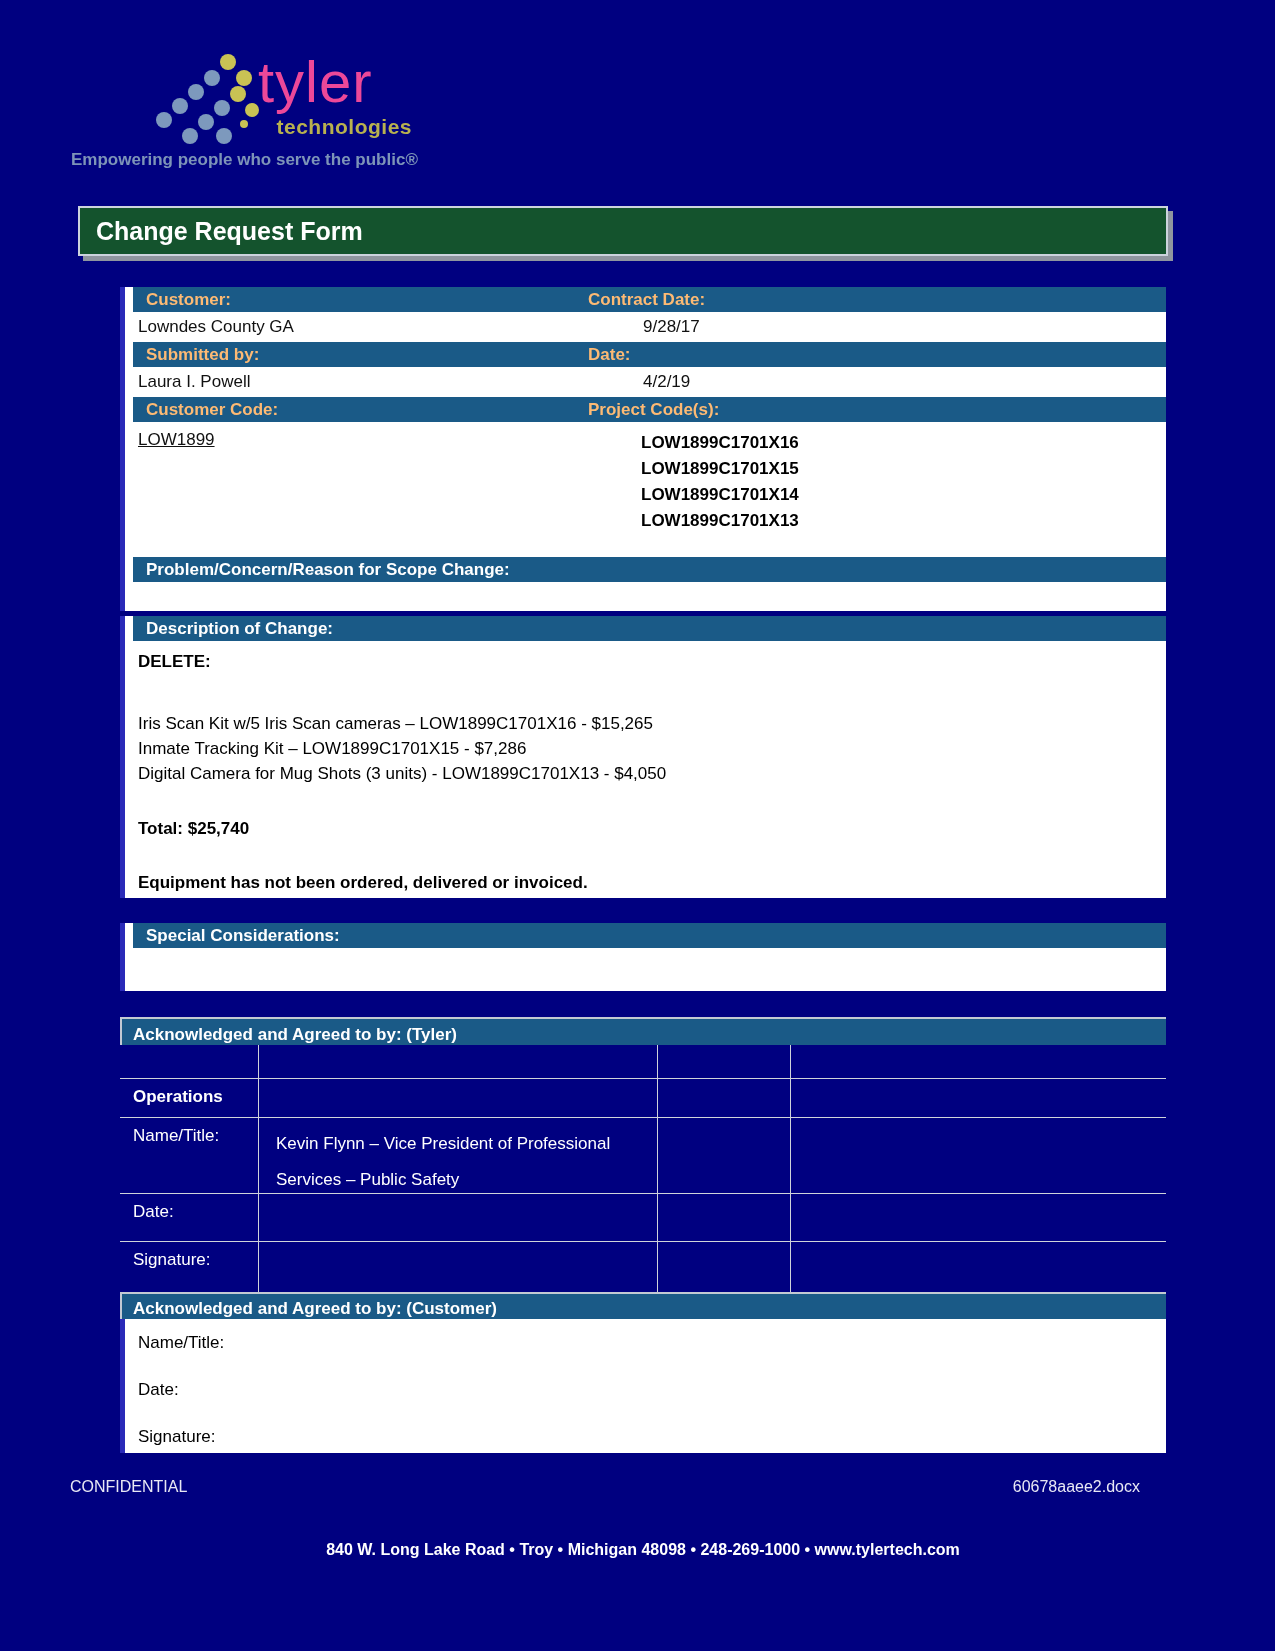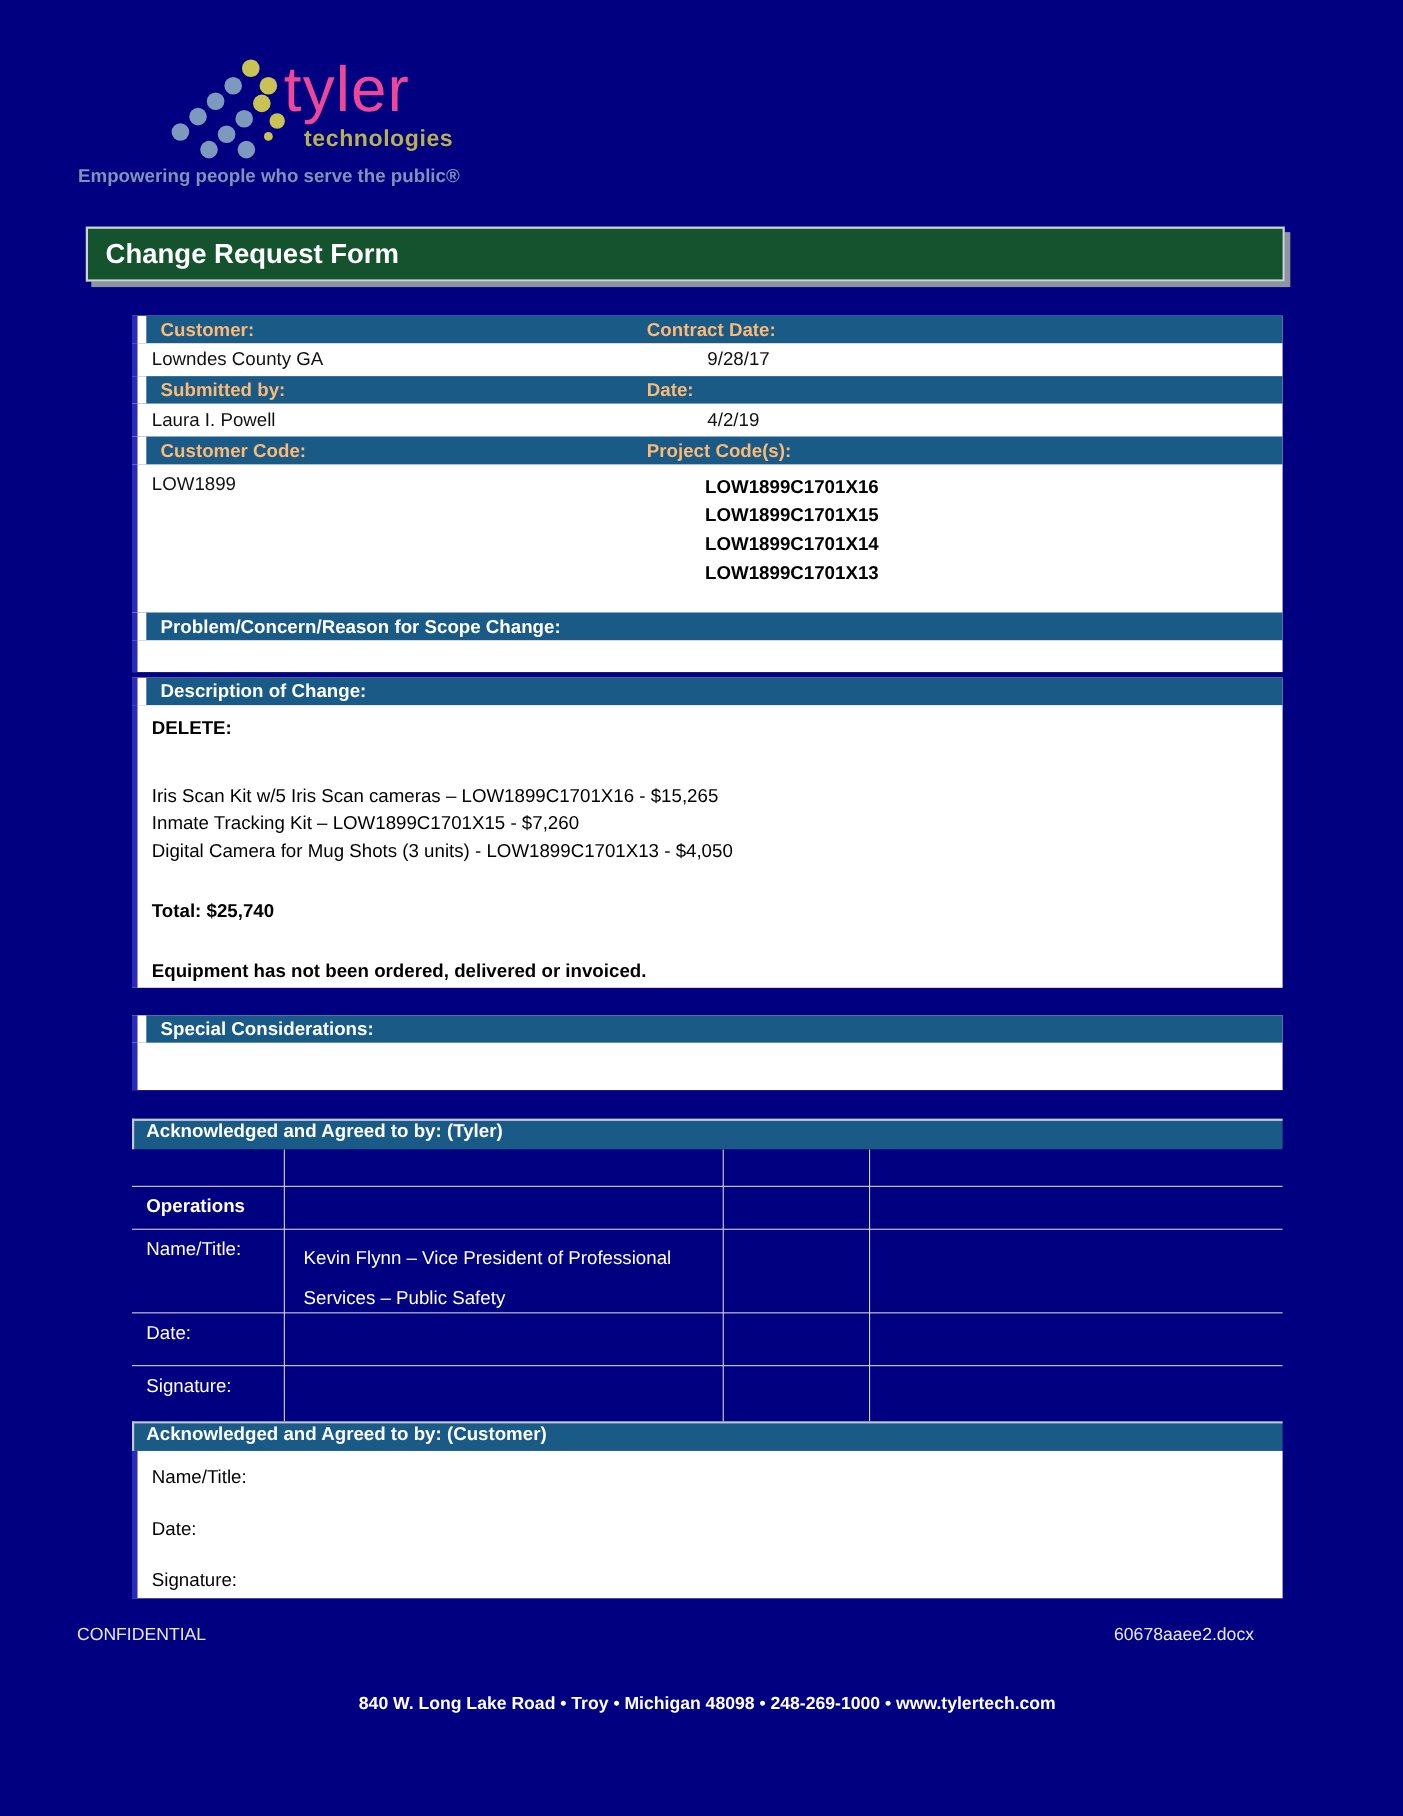--- a/index.html
+++ b/index.html
@@ -28,38 +28,38 @@
   .hdr{background:#ffffff;height:25px;}
   .hdr .bar{margin-left:8px;height:100%;background:#1a5a87;display:flex;align-items:center;}
   .hdr .c1,.hdr .c2{color:#fdba74;font-size:17px;font-weight:bold;}
   .hdr .c1{width:442px;padding-left:13px;}
   .hdr .c2{padding-left:0;}
   .val{background:#ffffff;display:flex;align-items:center;}
   .val .c1{width:450px;padding-left:13px;font-size:17px;color:#111;}
   .val .c2{padding-left:55px;font-size:17px;color:#111;}
   .val{height:30px;}
   .codes-row{background:#ffffff;height:135px;display:flex;}
-  .codes-row .c1{width:450px;padding-left:13px;padding-top:8px;font-size:17px;color:#111;}
+  .codes-row .c1{width:450px;padding-left:13px;padding-top:8px;font-size:17px;color:#111;text-decoration:underline;}
   .codes-row .c2{padding-left:53px;padding-top:8px;}
   .codes-row .code{font-size:17px;font-weight:bold;color:#000;line-height:26px;}
   .sec-bar{background:#ffffff;height:25px;}
   .sec-bar .bar{margin-left:8px;height:100%;background:#1a5a87;display:flex;align-items:center;}
   .sec-bar .bar span{color:#fff;font-size:17px;font-weight:bold;padding-left:13px;}
   .white-empty{background:#ffffff;}
   .gap{background:transparent;}
   .left-strip{border-left:5px solid #2a2ab8;}
   
   .desc-block{background:#ffffff;height:257px;box-sizing:border-box;padding:8px 16px 0 13px;color:#000;}
   .desc-block p{margin:0;font-size:17px;line-height:25px;}
   .desc-block .delete{font-weight:bold;}
   .desc-block .items{margin-top:37px;}
   .desc-block .total{font-weight:bold;margin-top:30px;}
   .desc-block .note{font-weight:bold;margin-top:29px;}
   
-  .ack-bar{height:28px;background:#1a5a87;border-top:2px solid #c2c9d3;border-left:2px solid #c2c9d3;box-sizing:border-box;display:flex;align-items:flex-start;}
+  .ack-bar{height:28px;background:#1a5a87;border-top:2px solid #c2c9d3;border-left:2px solid #c2c9d3;box-sizing:border-box;display:flex;align-items:flex-end;}
   .ack-bar span{color:#fff;font-size:17px;font-weight:bold;padding-left:11px;}
   
   .ack-table{position:relative;height:247px;background:#000080;}
   .ack-table .vline{position:absolute;top:0;bottom:0;width:1px;background:#cfd3da;}
   .ack-row{position:absolute;left:0;right:0;box-sizing:border-box;border-bottom:1px solid #cfd3da;display:flex;}
   .ack-row.last{border-bottom:none;}
   .ack-row .lab{width:138px;box-sizing:border-box;padding:8px 0 0 13px;color:#fff;font-size:17px;}
   .ack-row .lab.bold{font-weight:bold;}
   .ack-row .valc{width:380px;box-sizing:border-box;padding:8px 0 0 18px;color:#fff;font-size:17px;line-height:36px;}
   
@@ -150,21 +150,21 @@
 
     <div class="sec-bar left-strip">
       <div class="bar">
           <span>Description of Change:</span>
         </div>
     </div>
     <div class="desc-block left-strip">
       <p class="delete">DELETE:</p>
       <div class="items">
         <p>Iris Scan Kit w/5 Iris Scan cameras – LOW1899C1701X16 - $15,265</p>
-        <p>Inmate Tracking Kit – LOW1899C1701X15 - $7,260</p>
+        <p>Inmate Tracking Kit – LOW1899C1701X15 - $7,286</p>
         <p>Digital Camera for Mug Shots (3 units) - LOW1899C1701X13 - $4,050</p>
       </div>
       <p class="total">Total:  $25,740</p>
       <p class="note">Equipment has not been ordered, delivered or invoiced.</p>
     </div>
     <div class="gap" style="height:25px;"></div>
 
     <div class="sec-bar left-strip">
       <div class="bar">
           <span>Special Considerations:</span>

